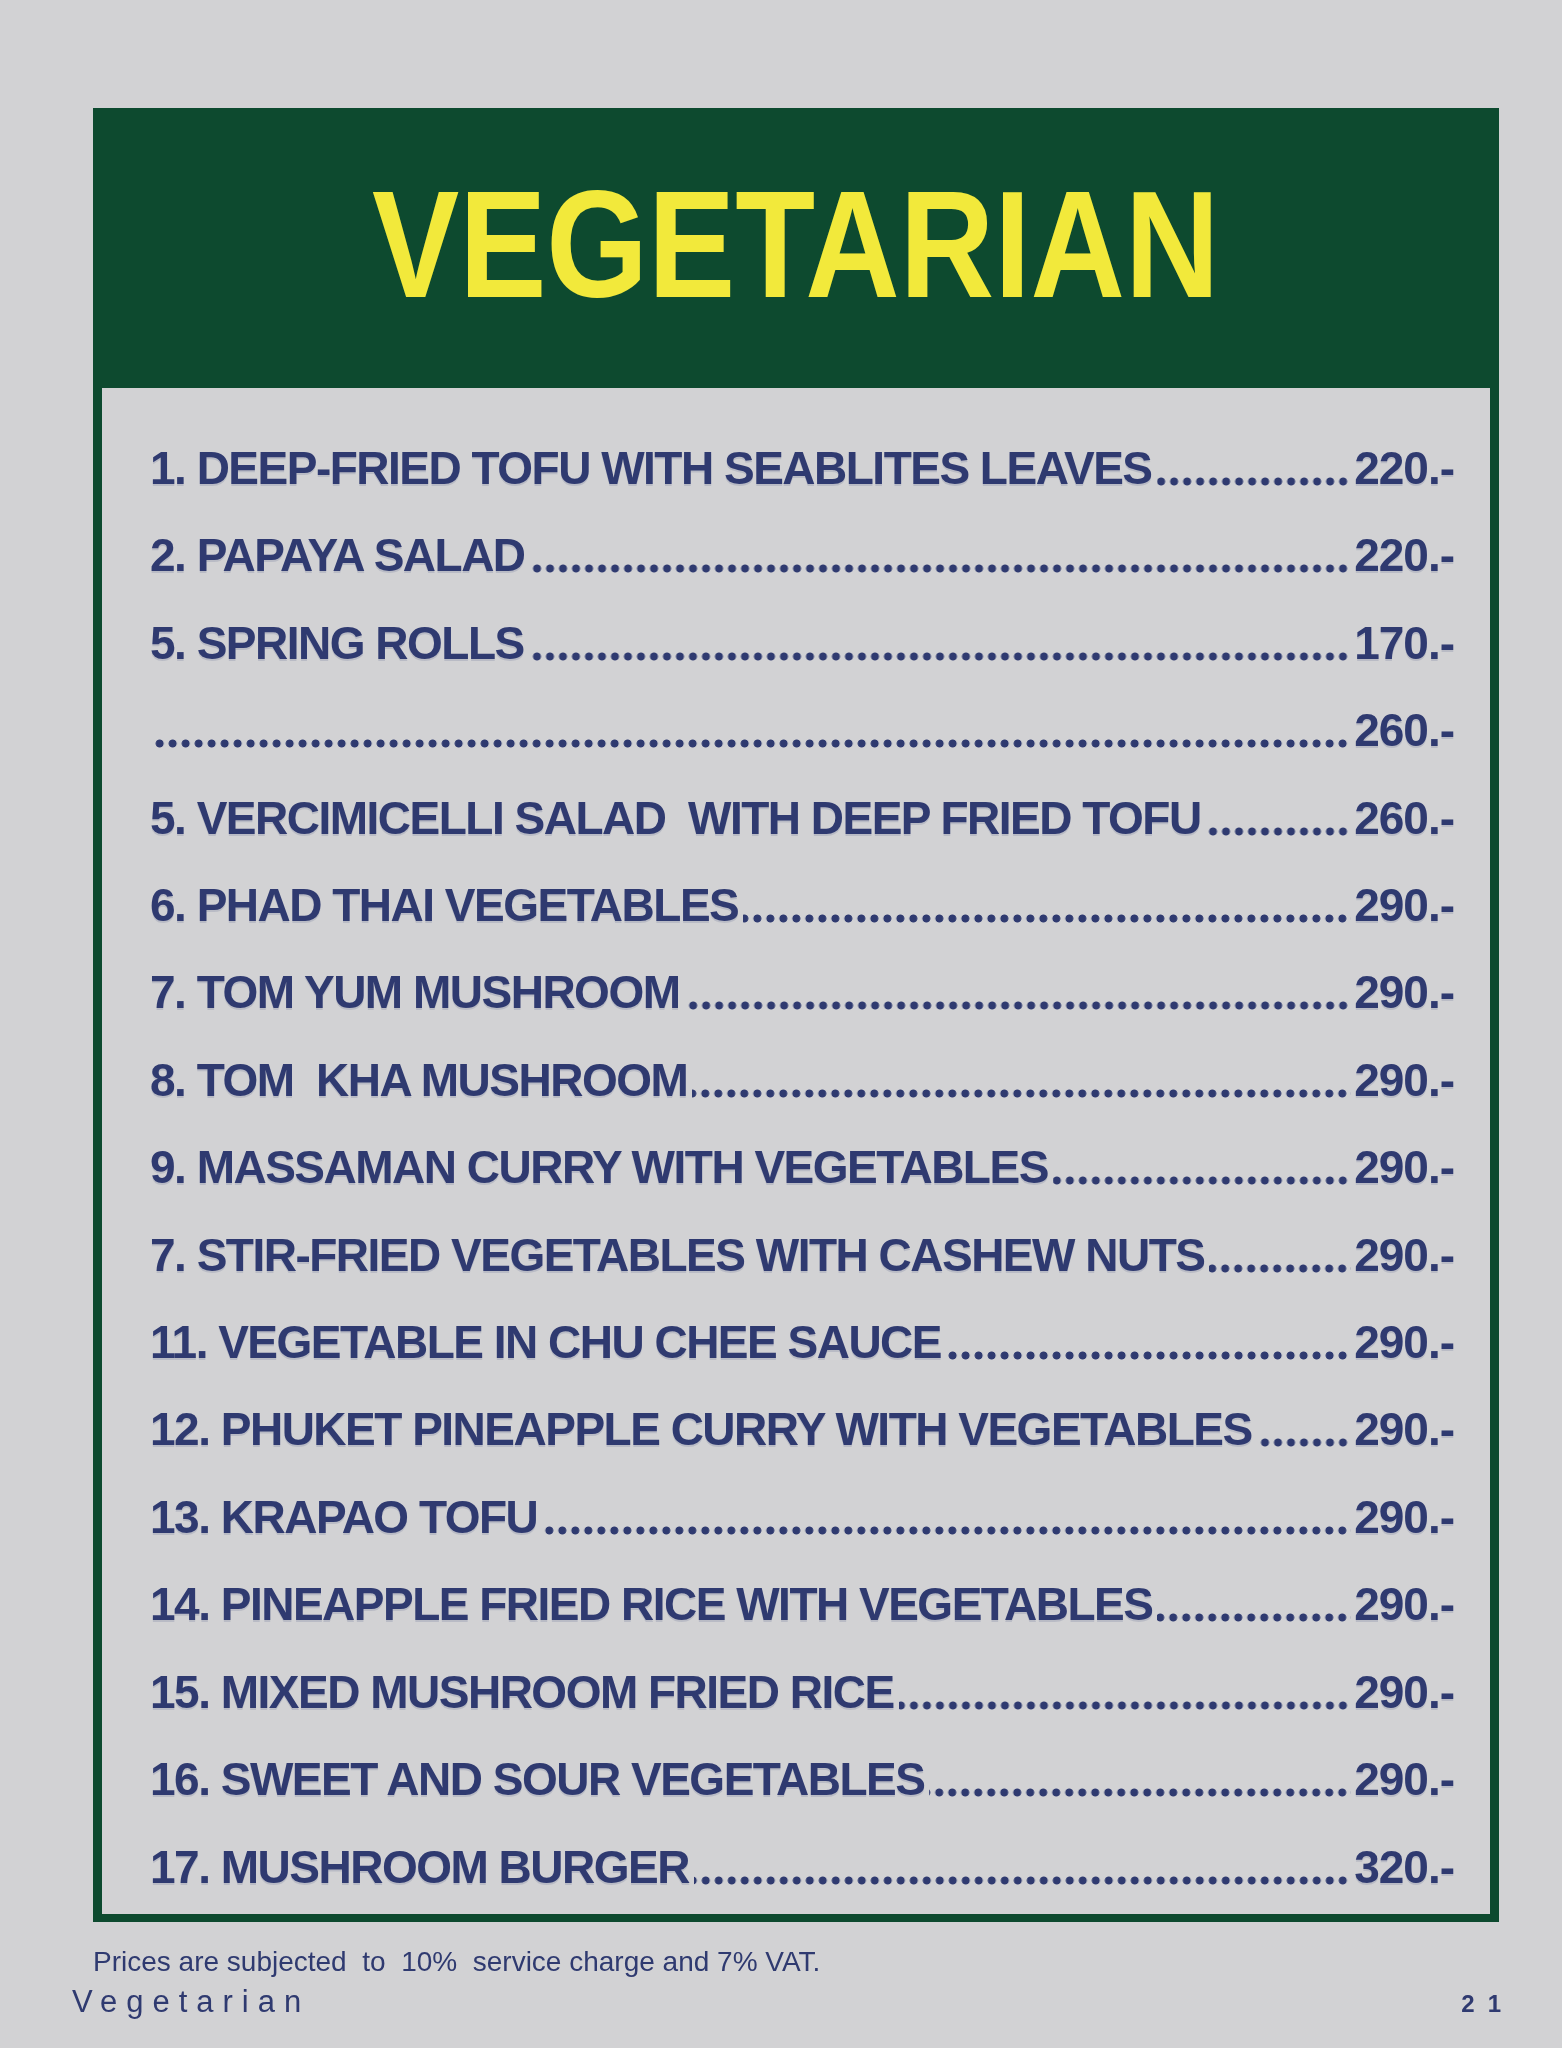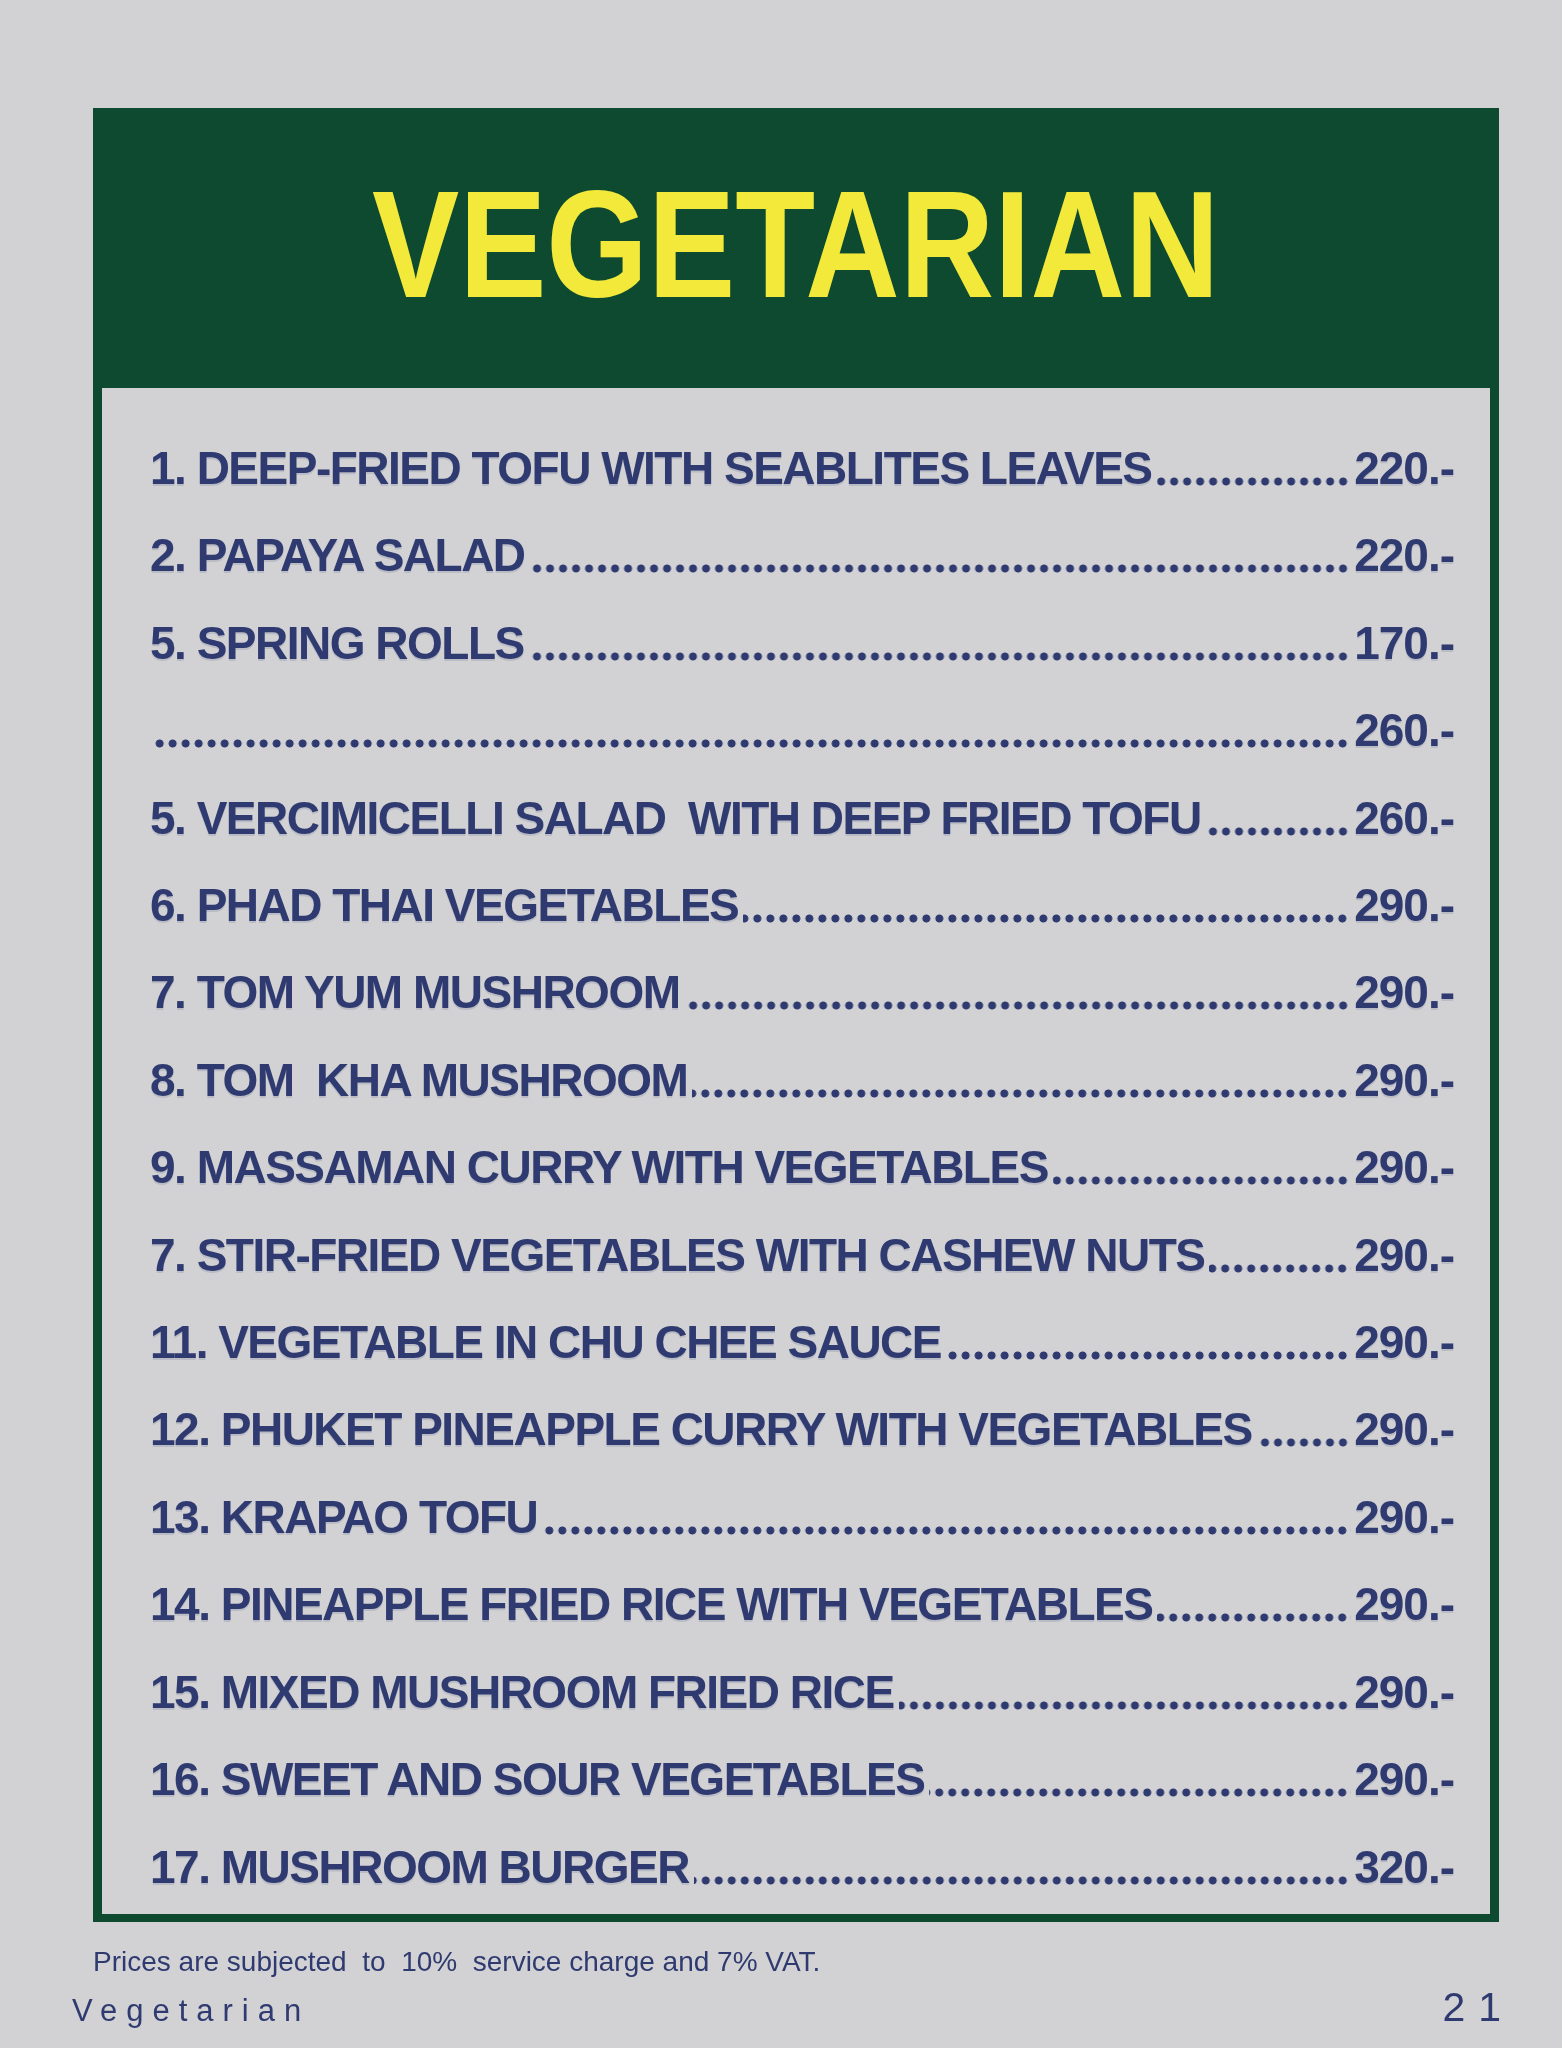--- a/index.html
+++ b/index.html
@@ -112,22 +112,23 @@
     display: flex;
     justify-content: space-between;
     align-items: baseline;
     color: var(--navy);
   }
   .footer-section {
     font-size: 31px;
     letter-spacing: 9px;
   }
   .page-number {
-    font-size: 41px;
+    font-size: 24px;
     letter-spacing: 13px;
+    font-weight: bold;
   }
 </style>
 </head>
 <body>
 
 <div class="card">
   <div class="card-header">
     <div class="title">VEGETARIAN</div>
   </div>
   <div class="panel">

